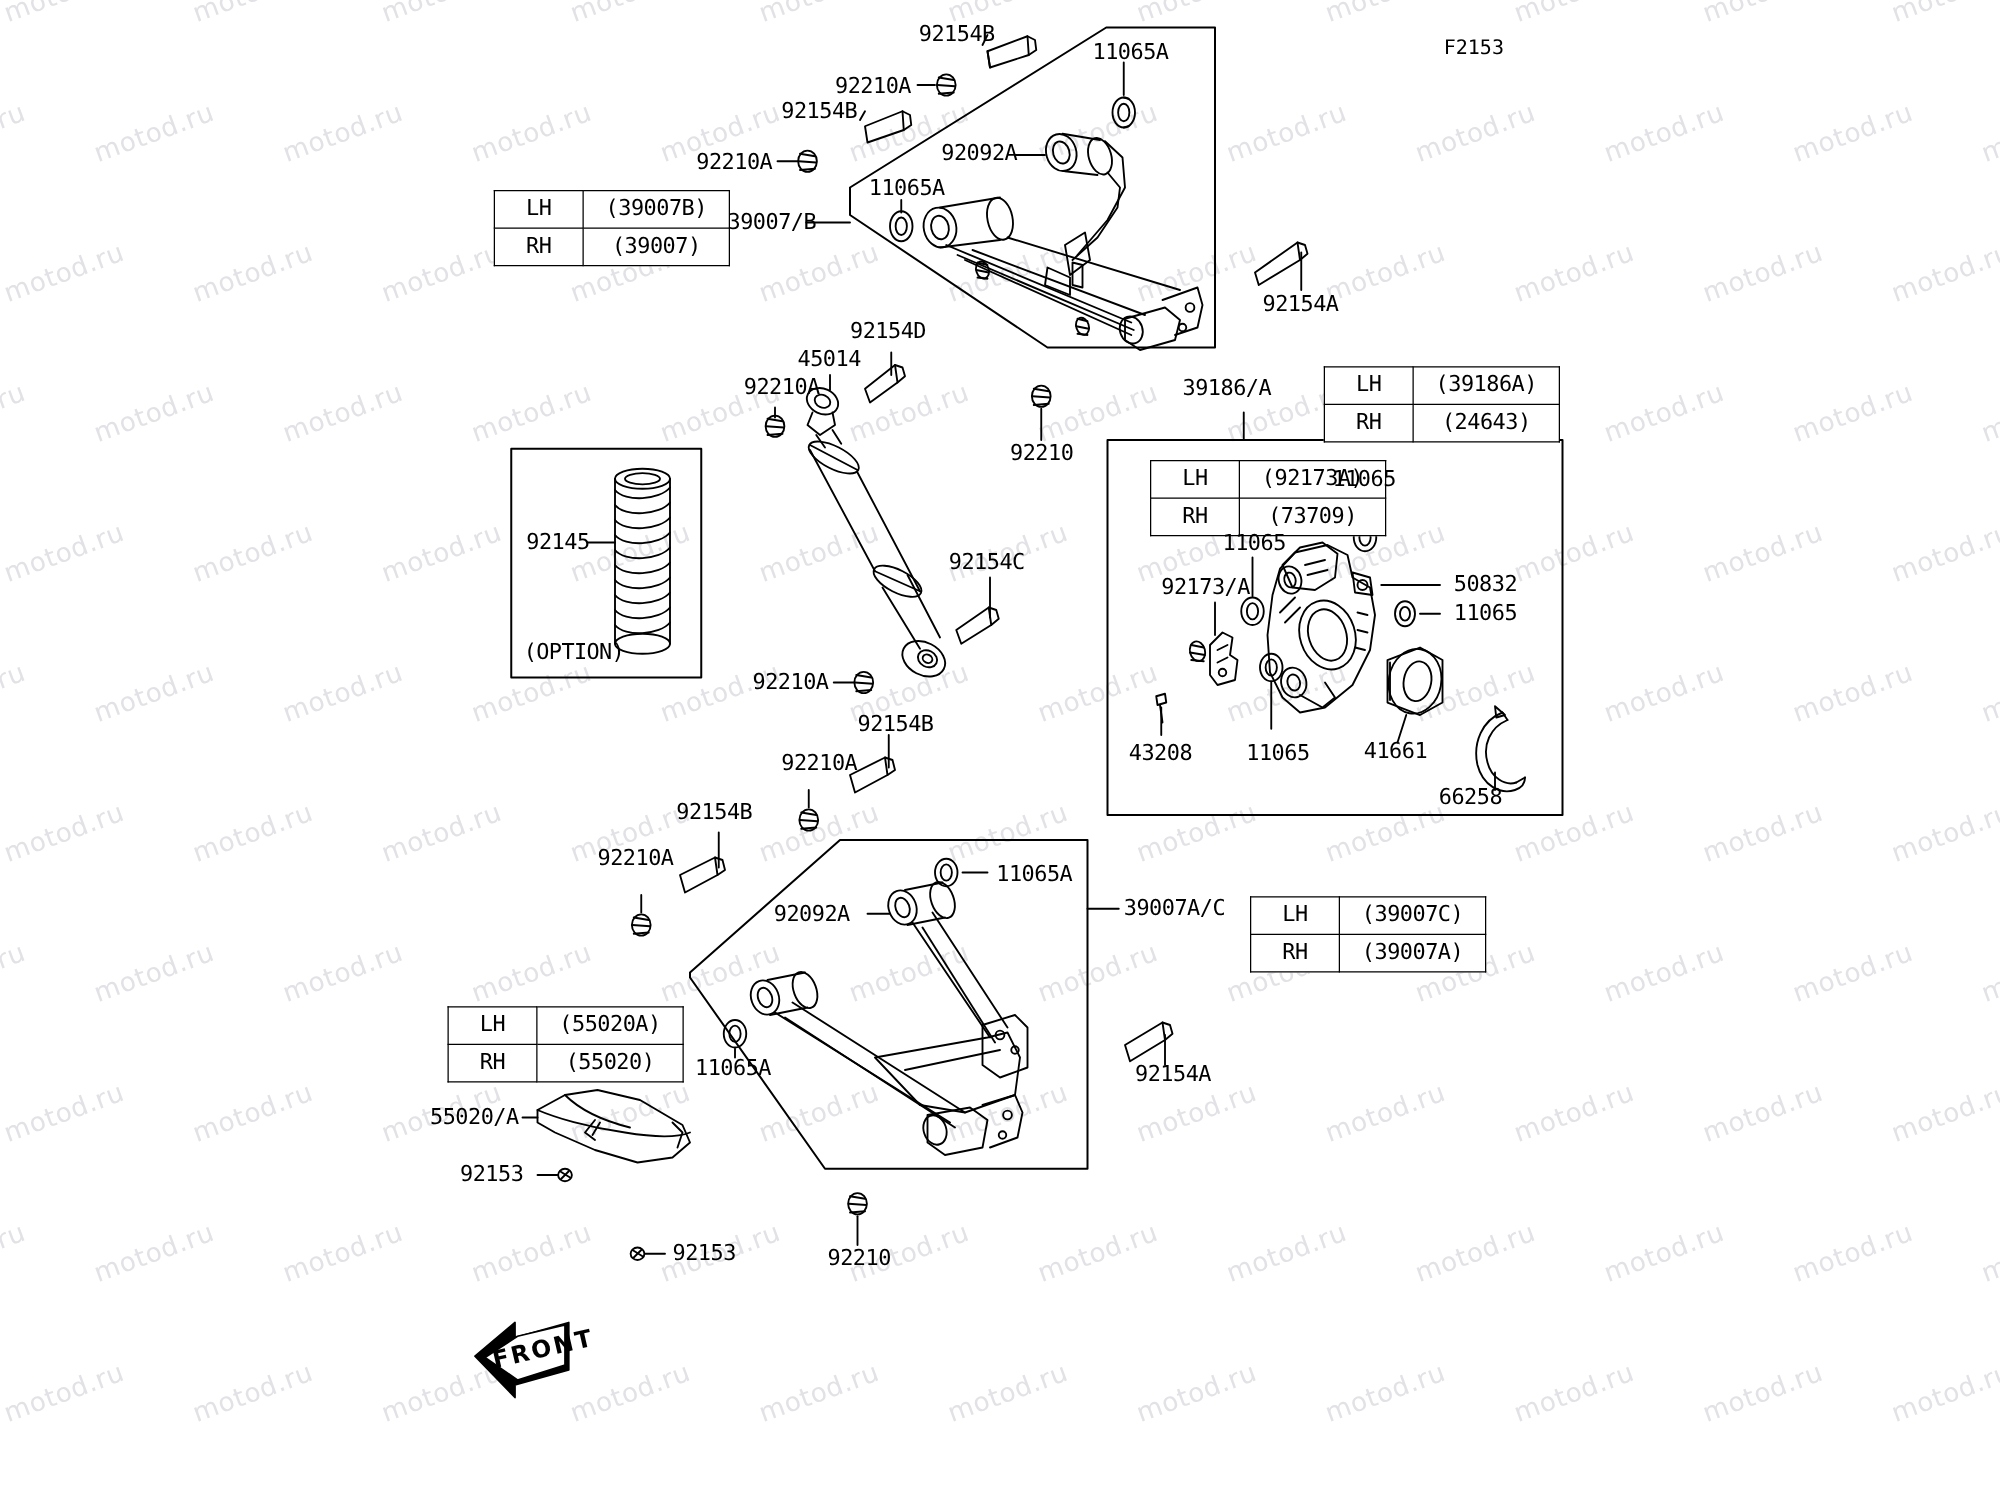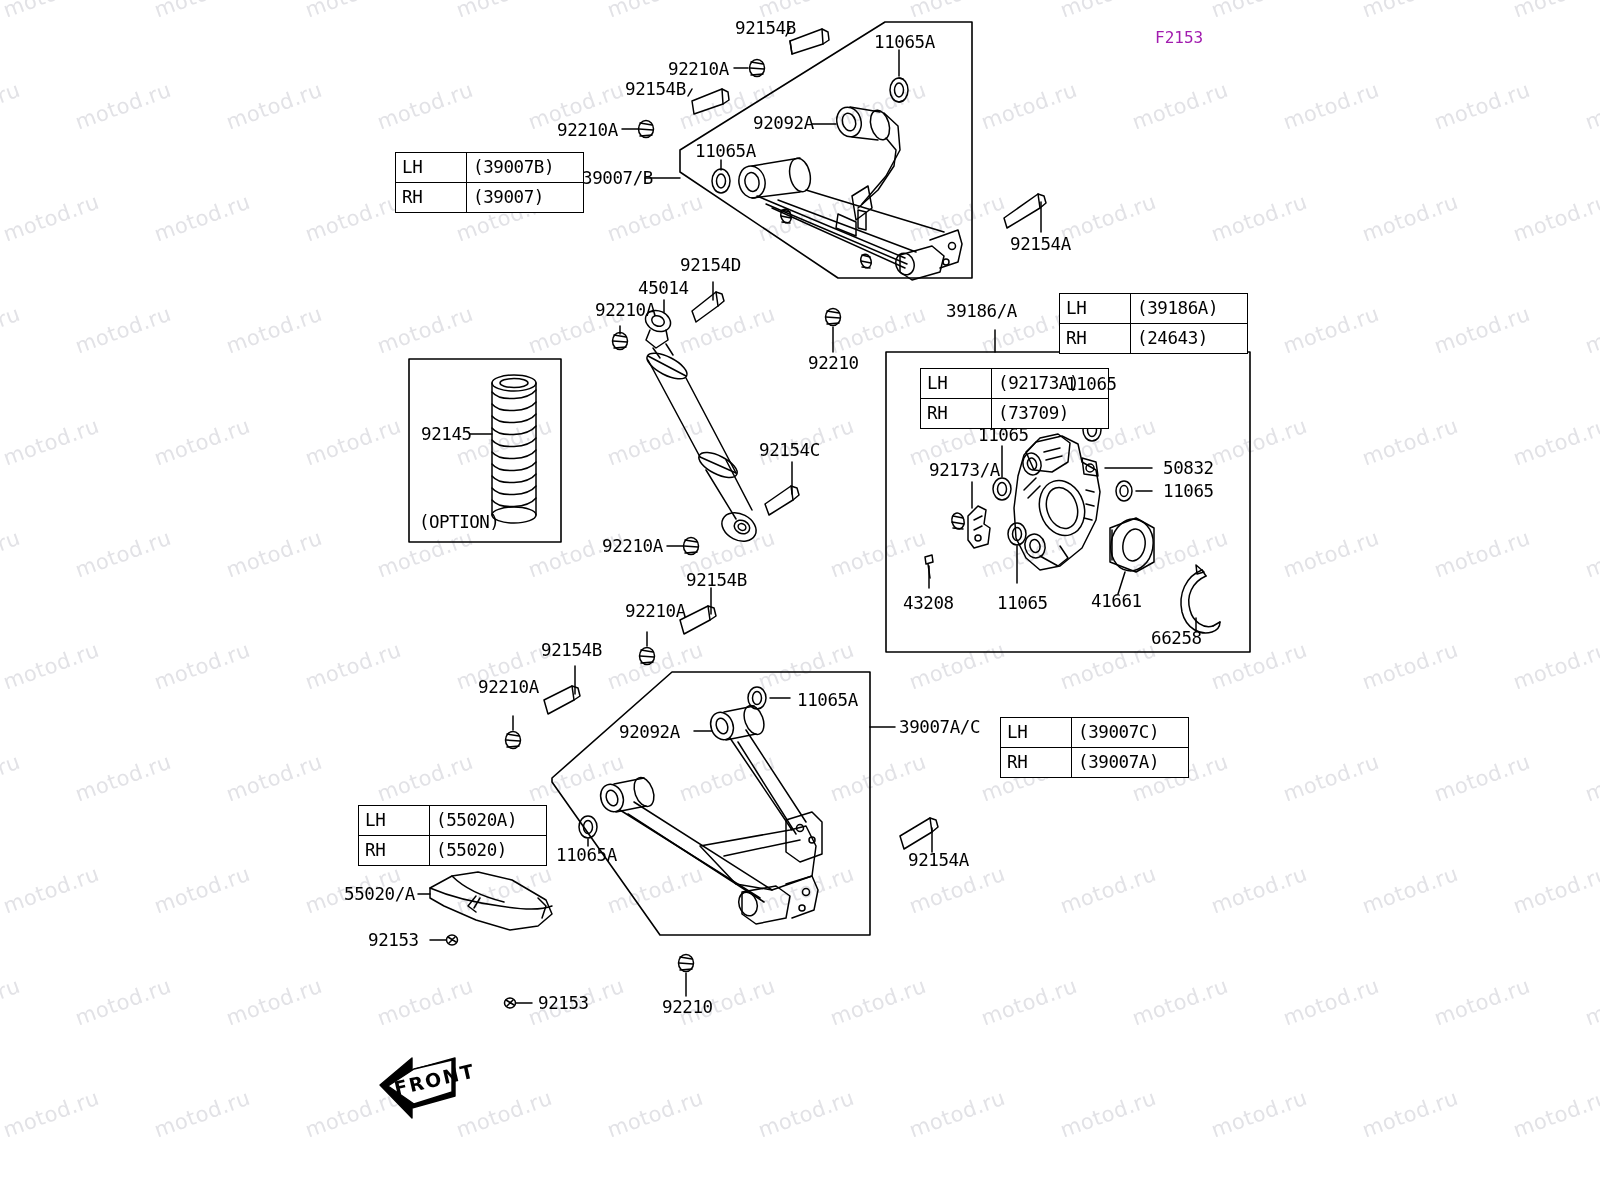--- a/index.html
+++ b/index.html
@@ -18,27 +18,27 @@
       font-size:21px;color:#e2e2e6;white-space:nowrap;
       transform:rotate(-20deg);transform-origin:left top;letter-spacing:.5px;}
 
   
   #art{position:absolute;left:0;top:0;width:1600px;height:1200px;z-index:10;}
 
   
   .lbl{position:absolute;z-index:20;font-family:"DejaVu Sans Mono","Liberation Mono",monospace;
        font-size:17.5px;letter-spacing:-0.4px;color:#000;white-space:nowrap;}
   .code{position:absolute;z-index:20;font-family:"DejaVu Sans Mono","Liberation Mono",monospace;
-        font-size:16px;color:#a21caf;}
+        font-size:16px;color:#000000;}
 
   
   .lrtab{position:absolute;z-index:20;border:1.6px solid #000;border-collapse:collapse;
          background:#fff;}
   .lrtab td{border:1.6px solid #000;font-family:"DejaVu Sans Mono","Liberation Mono",monospace;
-    font-size:17.5px;padding:2px 6px;height:25px;line-height:25px;
+    font-size:17.5px;text-align:center;padding:2px 6px;height:25px;line-height:25px;
     letter-spacing:-0.4px;white-space:nowrap;}
   .lrtab td.k{width:58px;}
   .lrtab td.v{width:104px;}
 
   
   .optcap{position:absolute;z-index:20;font-family:"DejaVu Sans Mono","Liberation Mono",monospace;
           font-size:17.5px;letter-spacing:-0.5px;}
 
   
   #frontTxt{position:absolute;z-index:25;font-family:"DejaVu Sans","Liberation Sans",sans-serif;

